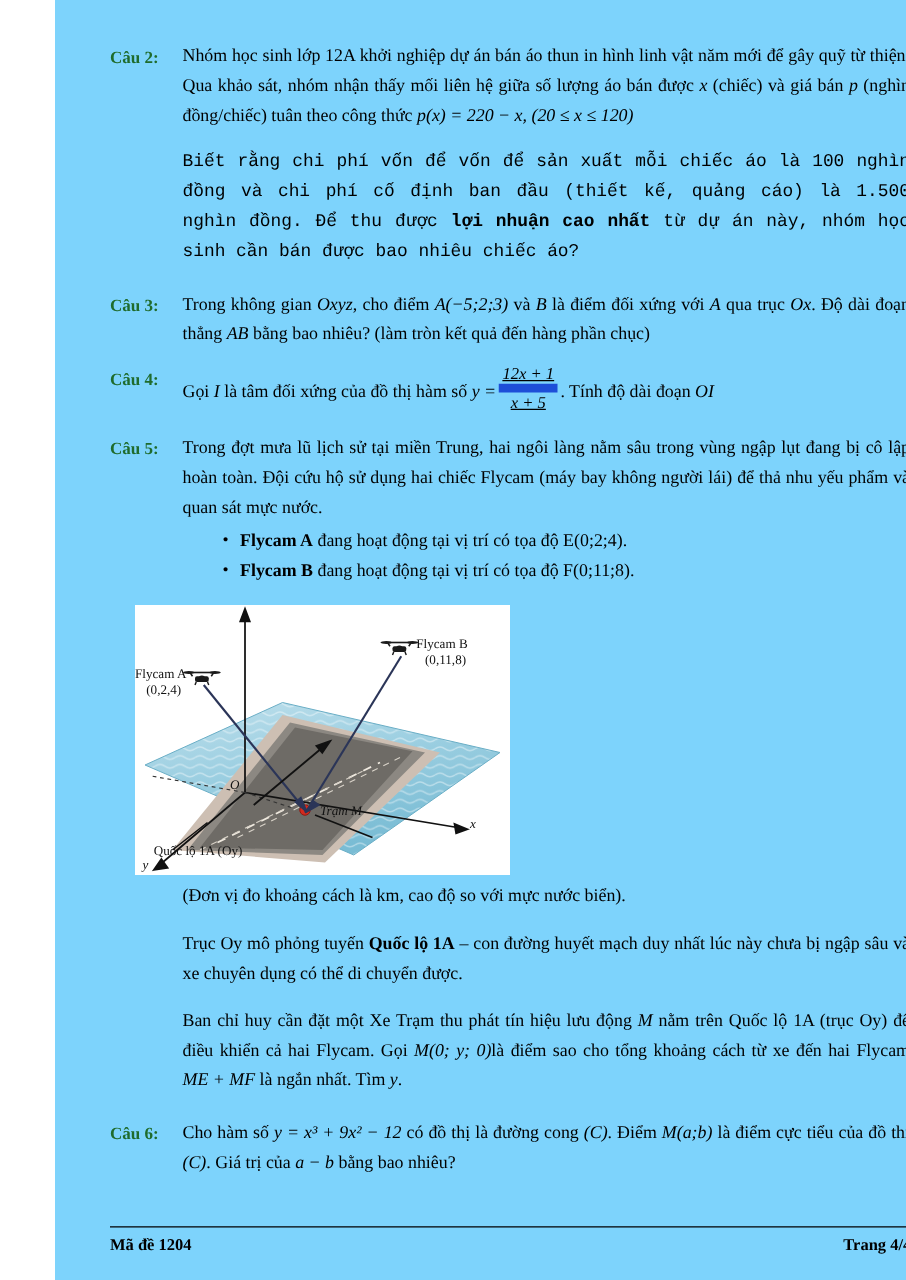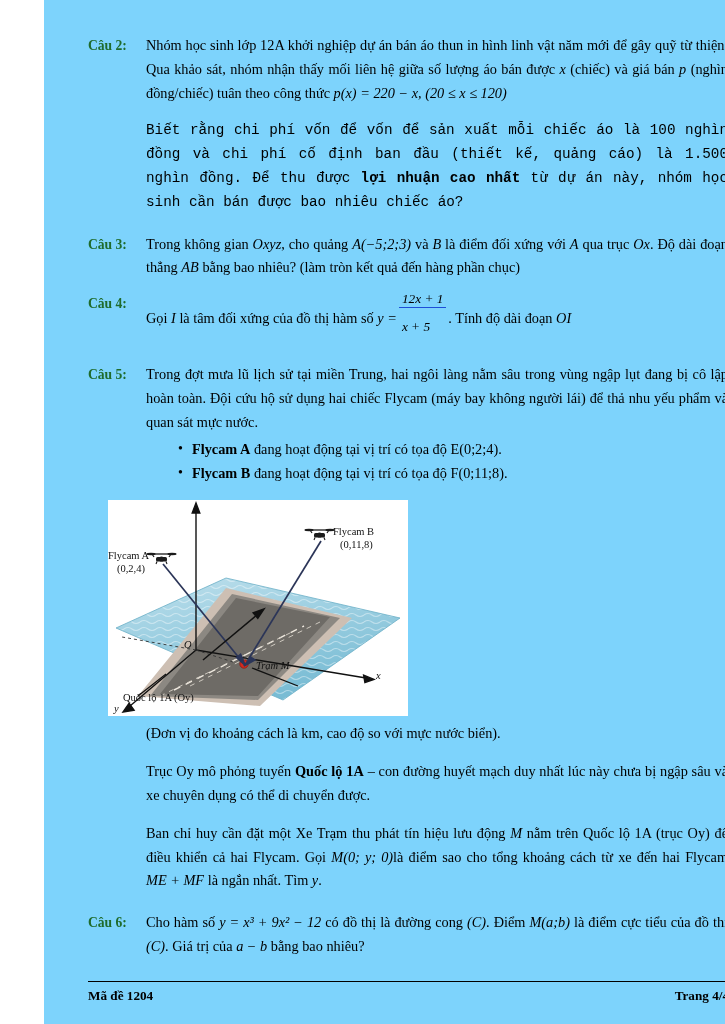--- a/index.html
+++ b/index.html
@@ -56,30 +56,31 @@
 
   
   .m {
     font-family: "Liberation Serif", "DejaVu Serif", serif;
     font-style: italic;
     white-space: nowrap;
   }
   .frac {
     display: inline-block;
     vertical-align: -0.62em;
-    text-align: left;
+    text-align: center;
     font-size: 0.93em;
     line-height: 1.12;
     margin: 0 2px;
+    text-decoration: underline;
   }
   .frac .num { display: block; padding: 0 3px; }
   .frac .den {
     display: block;
-    padding: 12px 3px;
-    border-top: 1px solid #1d4ed8;
+    padding: 1px 3px;
+    border-top: 7px solid #1d4ed8;
   }
 
   
   ul.bullets {
     list-style: none;
     margin: 4px 0 0 0;
     padding: 0 0 0 46px;
   }
   ul.bullets li {
     position: relative;
@@ -183,21 +184,21 @@
       </div>
     </div>
 
     <div style="height:16px"></div>
 
     <div class="q">
       <div class="q-label">Câu 3:</div>
       <div class="q-body">
         <p>
           <span>Trong không gian</span>
-          <span class="m">Oxyz</span><span>, cho quảng</span>
+          <span class="m">Oxyz</span><span>, cho điểm</span>
           <span class="m">A(−5;2;3)</span>
           <span>và</span>
           <span class="m">B</span>
           <span>là điểm đối xứng với</span>
           <span class="m">A</span>
           <span>qua trục</span>
           <span class="m">Ox</span><span>. Độ dài đoạn thẳng</span>
           <span class="m">AB</span>
           <span>bằng bao nhiêu? (làm tròn kết quả đến hàng phần chục)</span>
         </p>

